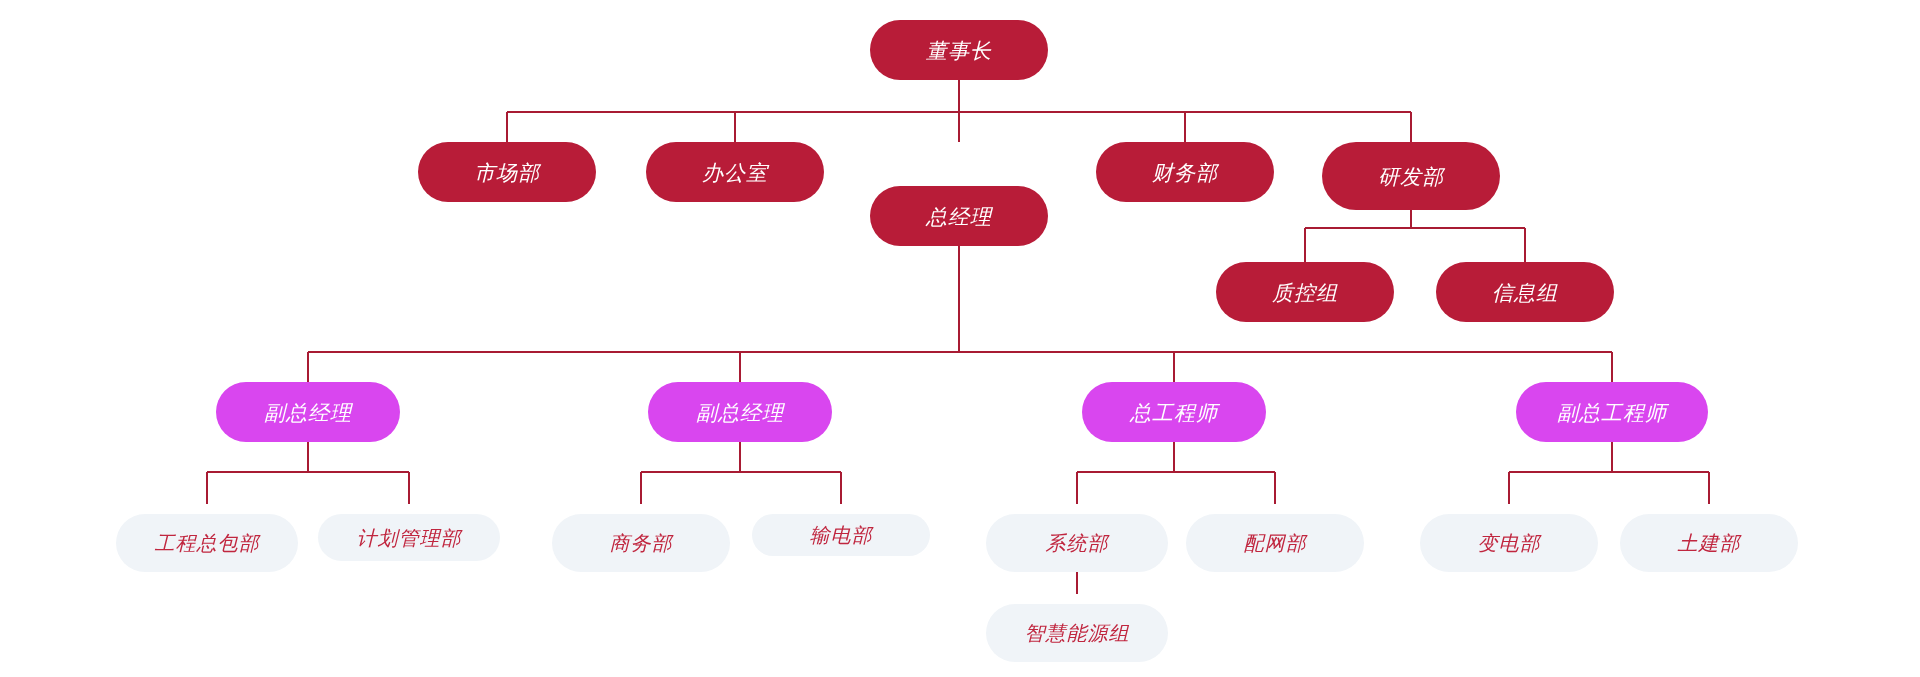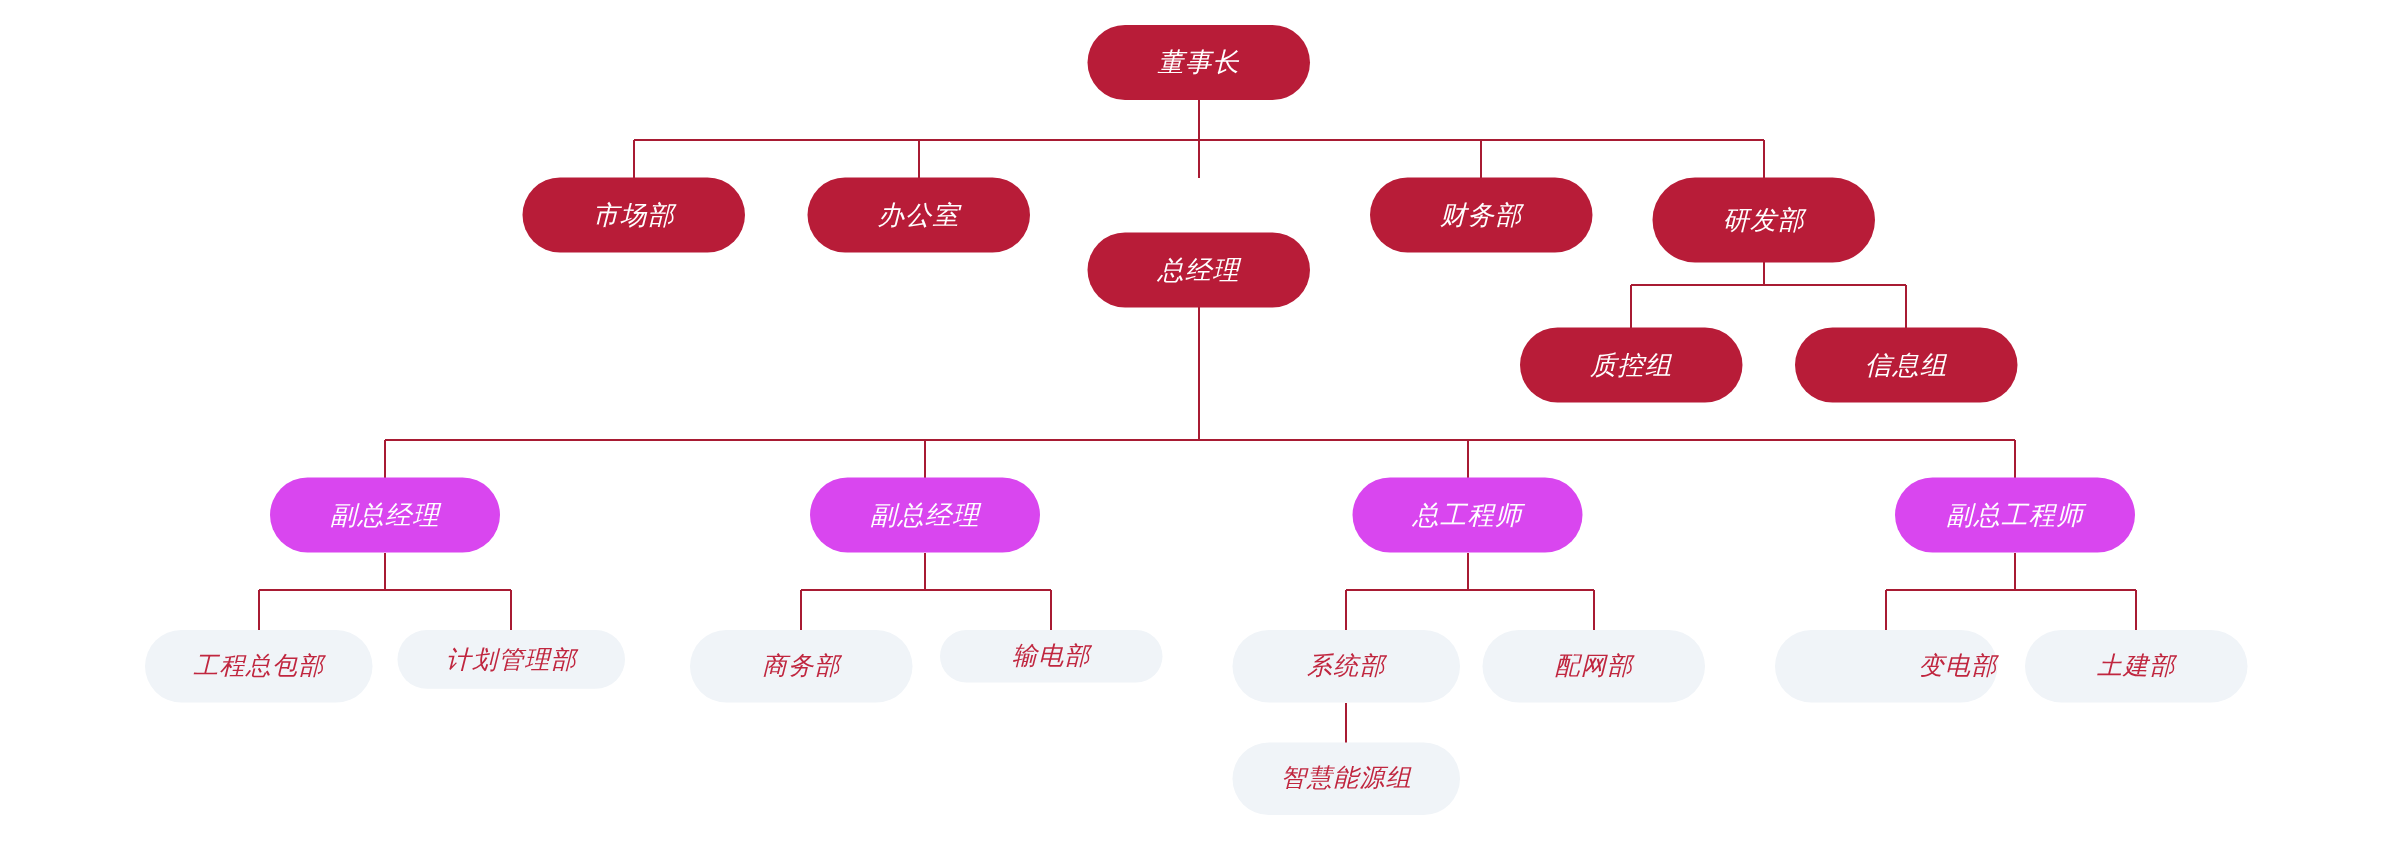--- a/index.html
+++ b/index.html
@@ -49,20 +49,21 @@
   }
   .lvl-secondary {
     background: #d946ef;
     color: #ffffff;
     font-size: 21px;
   }
   .lvl-leaf {
     background: #F0F4F8;
     color: #C0263F;
     font-size: 20px;
+    margin-top: 10px;
   }
 </style>
 </head>
 <body>
 
 <div id="org-chart-root">
   <svg id="edge-layer" width="1920" height="677" viewBox="0 0 1920 677" xmlns="http://www.w3.org/2000/svg">
       <line x1="959" y1="80" x2="959" y2="112" stroke="#A81B33" stroke-width="1.6" shape-rendering="crispEdges"></line>
       <line x1="507" y1="112" x2="1411" y2="112" stroke="#A81B33" stroke-width="1.6" shape-rendering="crispEdges"></line>
       <line x1="507" y1="112" x2="507" y2="142" stroke="#A81B33" stroke-width="1.6" shape-rendering="crispEdges"></line>
@@ -148,21 +149,21 @@
       </div>
       <div class="node lvl-leaf" style="left: 752px; top: 504px; width: 178px; height: 42px;">
         <span class="node-label">输电部</span>
       </div>
       <div class="node lvl-leaf" style="left: 986px; top: 504px; width: 182px; height: 58px;">
         <span class="node-label">系统部</span>
       </div>
       <div class="node lvl-leaf" style="left: 1186px; top: 504px; width: 178px; height: 58px;">
         <span class="node-label">配网部</span>
       </div>
-      <div class="node lvl-leaf" style="left: 1420px; top: 504px; width: 178px; height: 58px; justify-content: flex-end;">
+      <div class="node lvl-leaf" style="left: 1420px; top: 504px; width: 178px; height: 58px;">
         <span class="node-label">变电部</span>
       </div>
       <div class="node lvl-leaf" style="left: 1620px; top: 504px; width: 178px; height: 58px;">
         <span class="node-label">土建部</span>
       </div>
       <div class="node lvl-leaf" style="left: 986px; top: 594px; width: 182px; height: 58px;">
         <span class="node-label">智慧能源组</span>
       </div>
     </div>
 </div>

